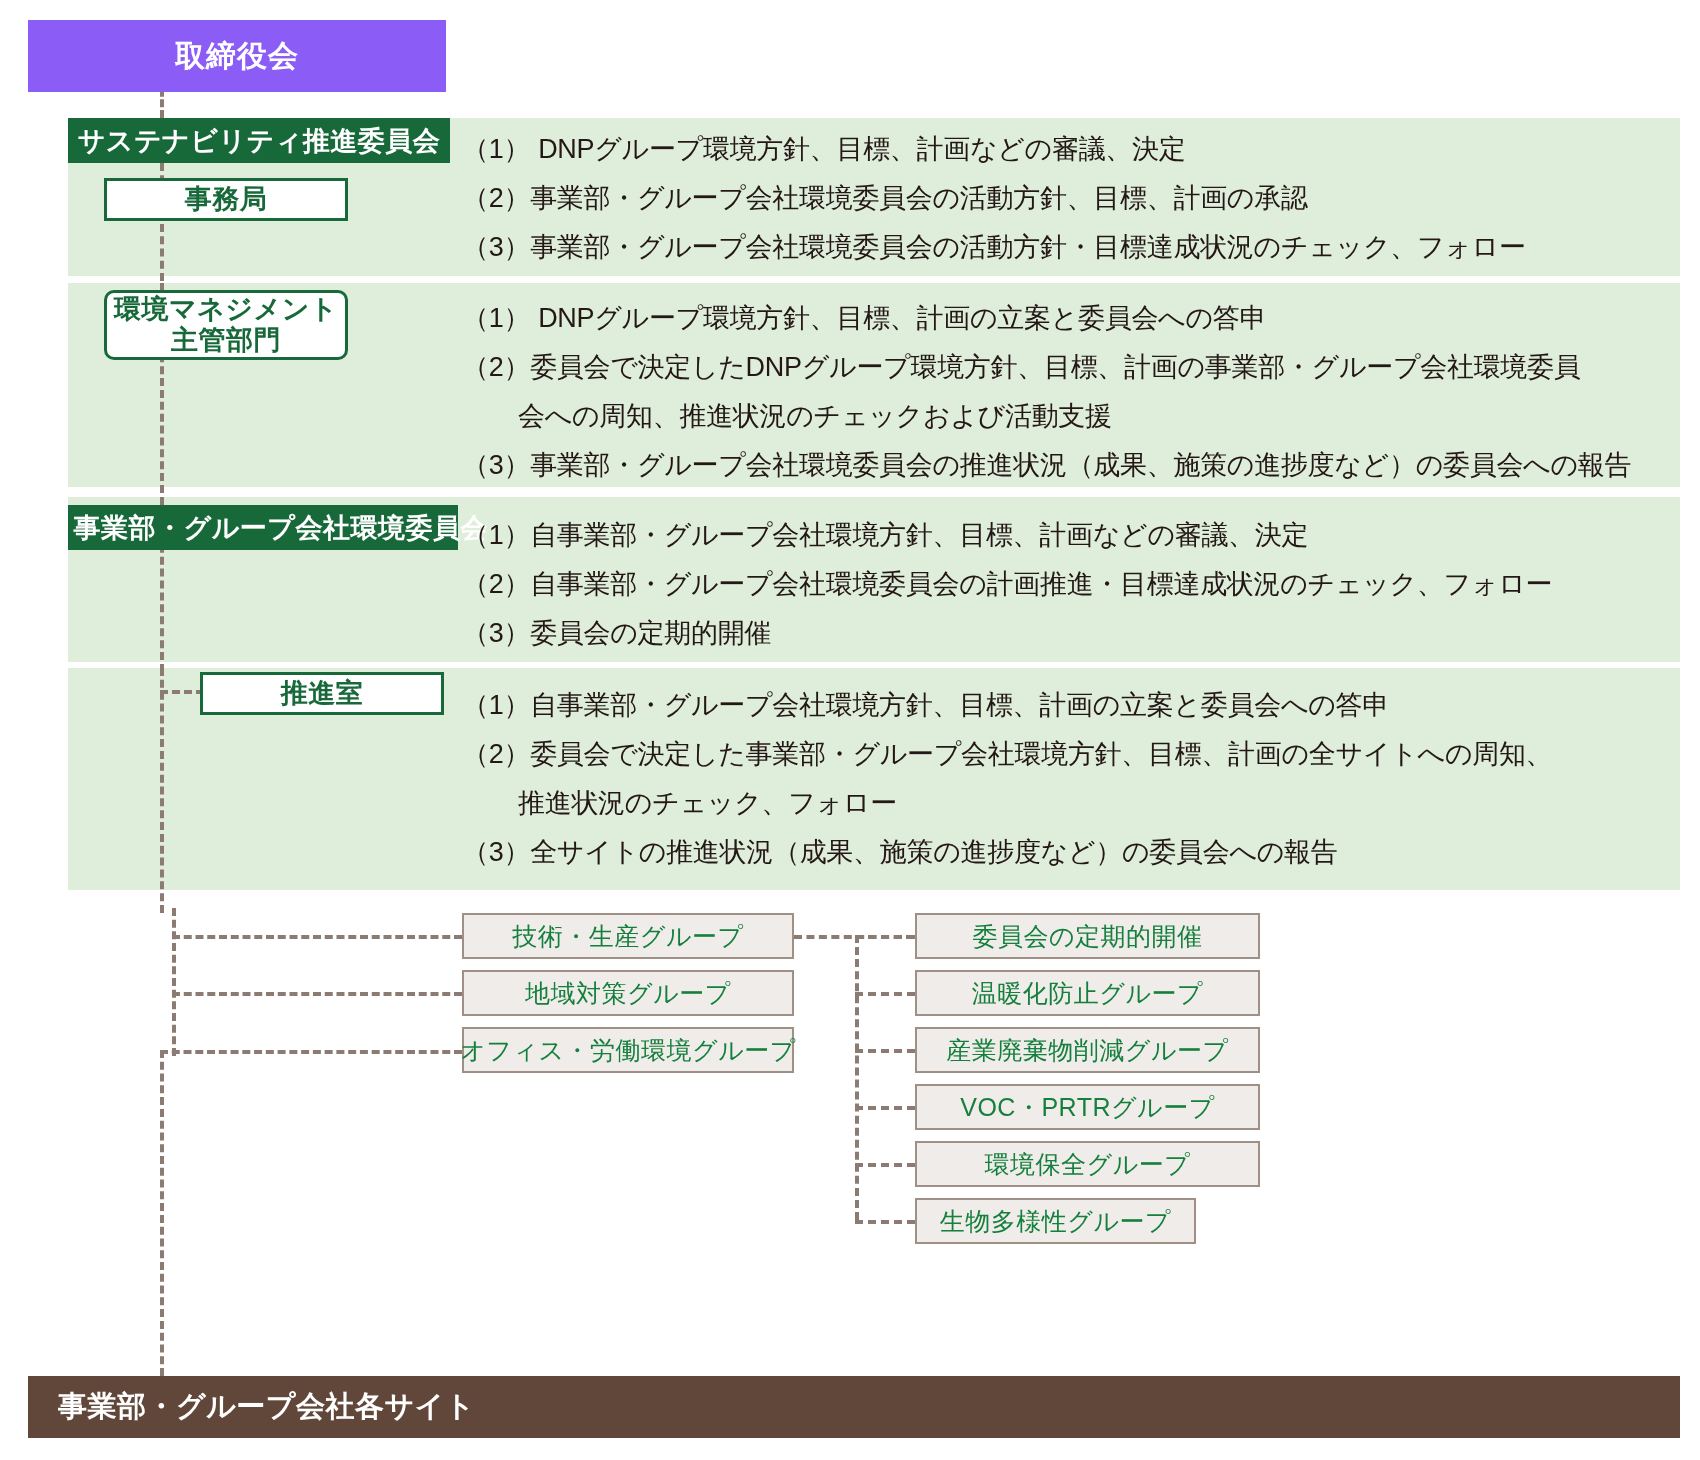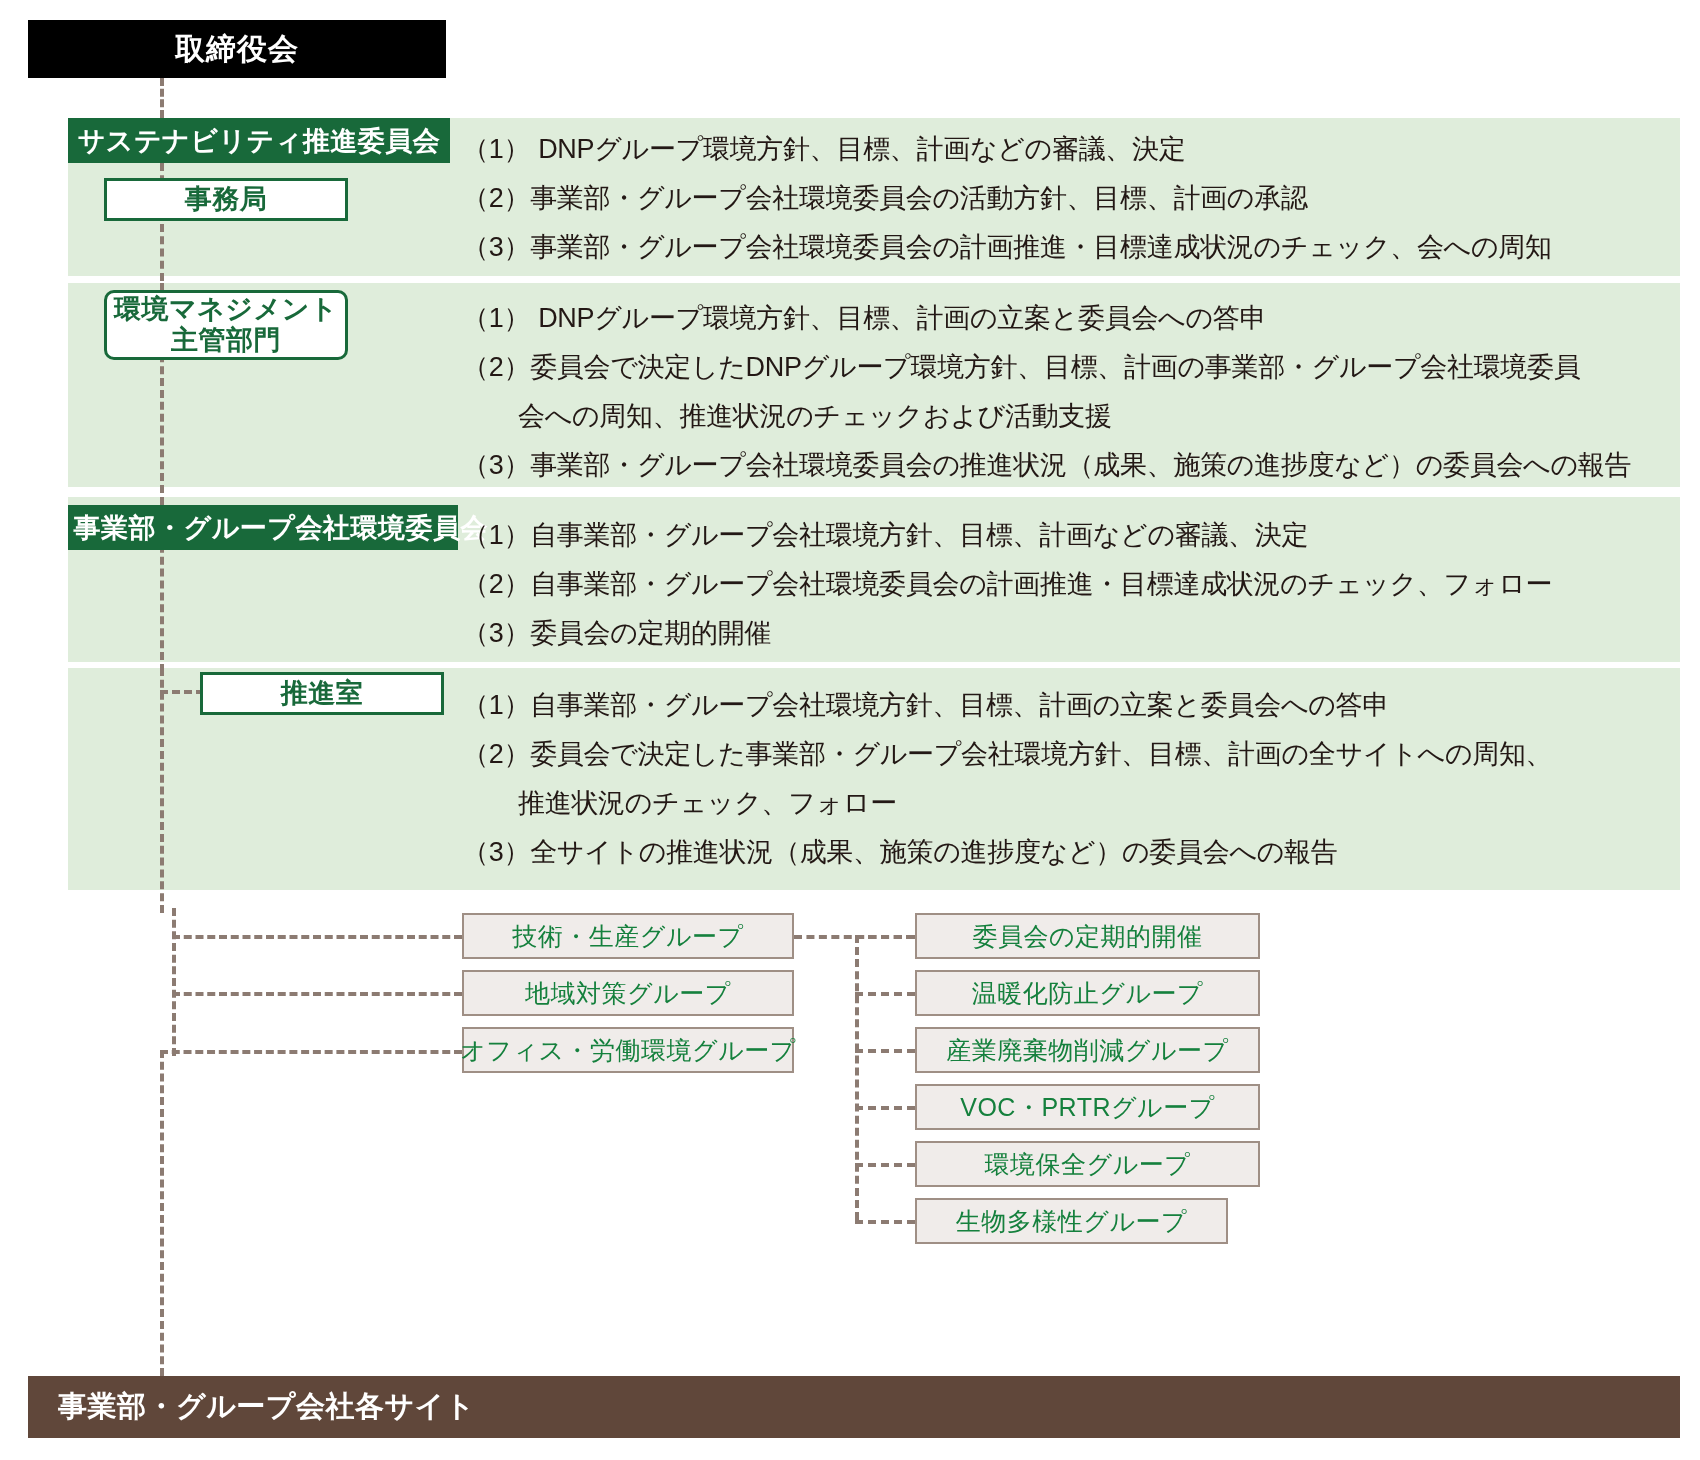--- a/index.html
+++ b/index.html
@@ -17,22 +17,22 @@
     height: 1460px;
     background: #ffffff;
     overflow: hidden;
   }
 
   
   .abs { position: absolute; box-sizing: border-box; }
 
   
   .bar-board {
-    left: 28px; top: 20px; width: 418px; height: 58px;
-    background: #000000;
+    left: 28px; top: 20px; width: 418px; height: 72px;
+    background: #8b5cf6;
     color: #ffffff;
     font-size: 30px;
     font-weight: bold;
     display: flex; align-items: center; justify-content: center;
     letter-spacing: 1px;
   }
 
   
   .panel {
     left: 68px;
@@ -132,21 +132,21 @@
   <div class="abs box-white" style="left:104px; top:178px; width:244px; height:43px;">事務局</div>
 
   <div class="abs list" style="left:462px; top:136px;">
     <span class="li">
       <span>（1）</span><span style="display:inline-block;width:8px"></span><span>DNPグループ環境方針、目標、計画などの審議、決定</span>
     </span>
     <span class="li">
       <span>（2）</span><span>事業部・グループ会社環境委員会の活動方針、目標、計画の承認</span>
     </span>
     <span class="li">
-      <span>（3）</span><span>事業部・グループ会社環境委員会の計画推進・目標達成状況のチェック、会への周知</span>
+      <span>（3）</span><span>事業部・グループ会社環境委員会の活動方針・目標達成状況のチェック、フォロー</span>
     </span>
   </div>
 
   <div class="abs panel" style="top:283px; height:204px;"></div>
 
   <div class="abs dash-v" style="left:160px; top:283px; height:210px;"></div>
 
   <div class="abs box-white" style="left:104px; top:290px; width:244px; height:70px; flex-direction:column;border-radius:10px;">
     <span>環境マネジメント</span>
     <span>主管部門</span>
@@ -227,19 +227,19 @@
   <div class="abs dash-h" style="left:855px; top:1049px; width:60px;"></div>
   <div class="abs dash-h" style="left:855px; top:1106px; width:60px;"></div>
   <div class="abs dash-h" style="left:855px; top:1163px; width:60px;"></div>
   <div class="abs dash-h" style="left:855px; top:1220px; width:60px;"></div>
 
   <div class="abs grp" style="left:915px; top:913px; width:345px;">委員会の定期的開催</div>
   <div class="abs grp" style="left:915px; top:970px; width:345px;">温暖化防止グループ</div>
   <div class="abs grp" style="left:915px; top:1027px; width:345px;">産業廃棄物削減グループ</div>
   <div class="abs grp" style="left:915px; top:1084px; width:345px;">VOC・PRTRグループ</div>
   <div class="abs grp" style="left:915px; top:1141px; width:345px;">環境保全グループ</div>
-  <div class="abs grp" style="left:915px; top:1198px; width:313px;">生物多様性グループ</div>
+  <div class="abs grp" style="left:915px; top:1198px; width:281px;">生物多様性グループ</div>
 
   <div class="abs dash-v" style="left:160px; top:1050px; height:326px;"></div>
 
   <div class="abs bar-sites">事業部・グループ会社各サイト</div>
 
 </div>
 
 </body></html>

